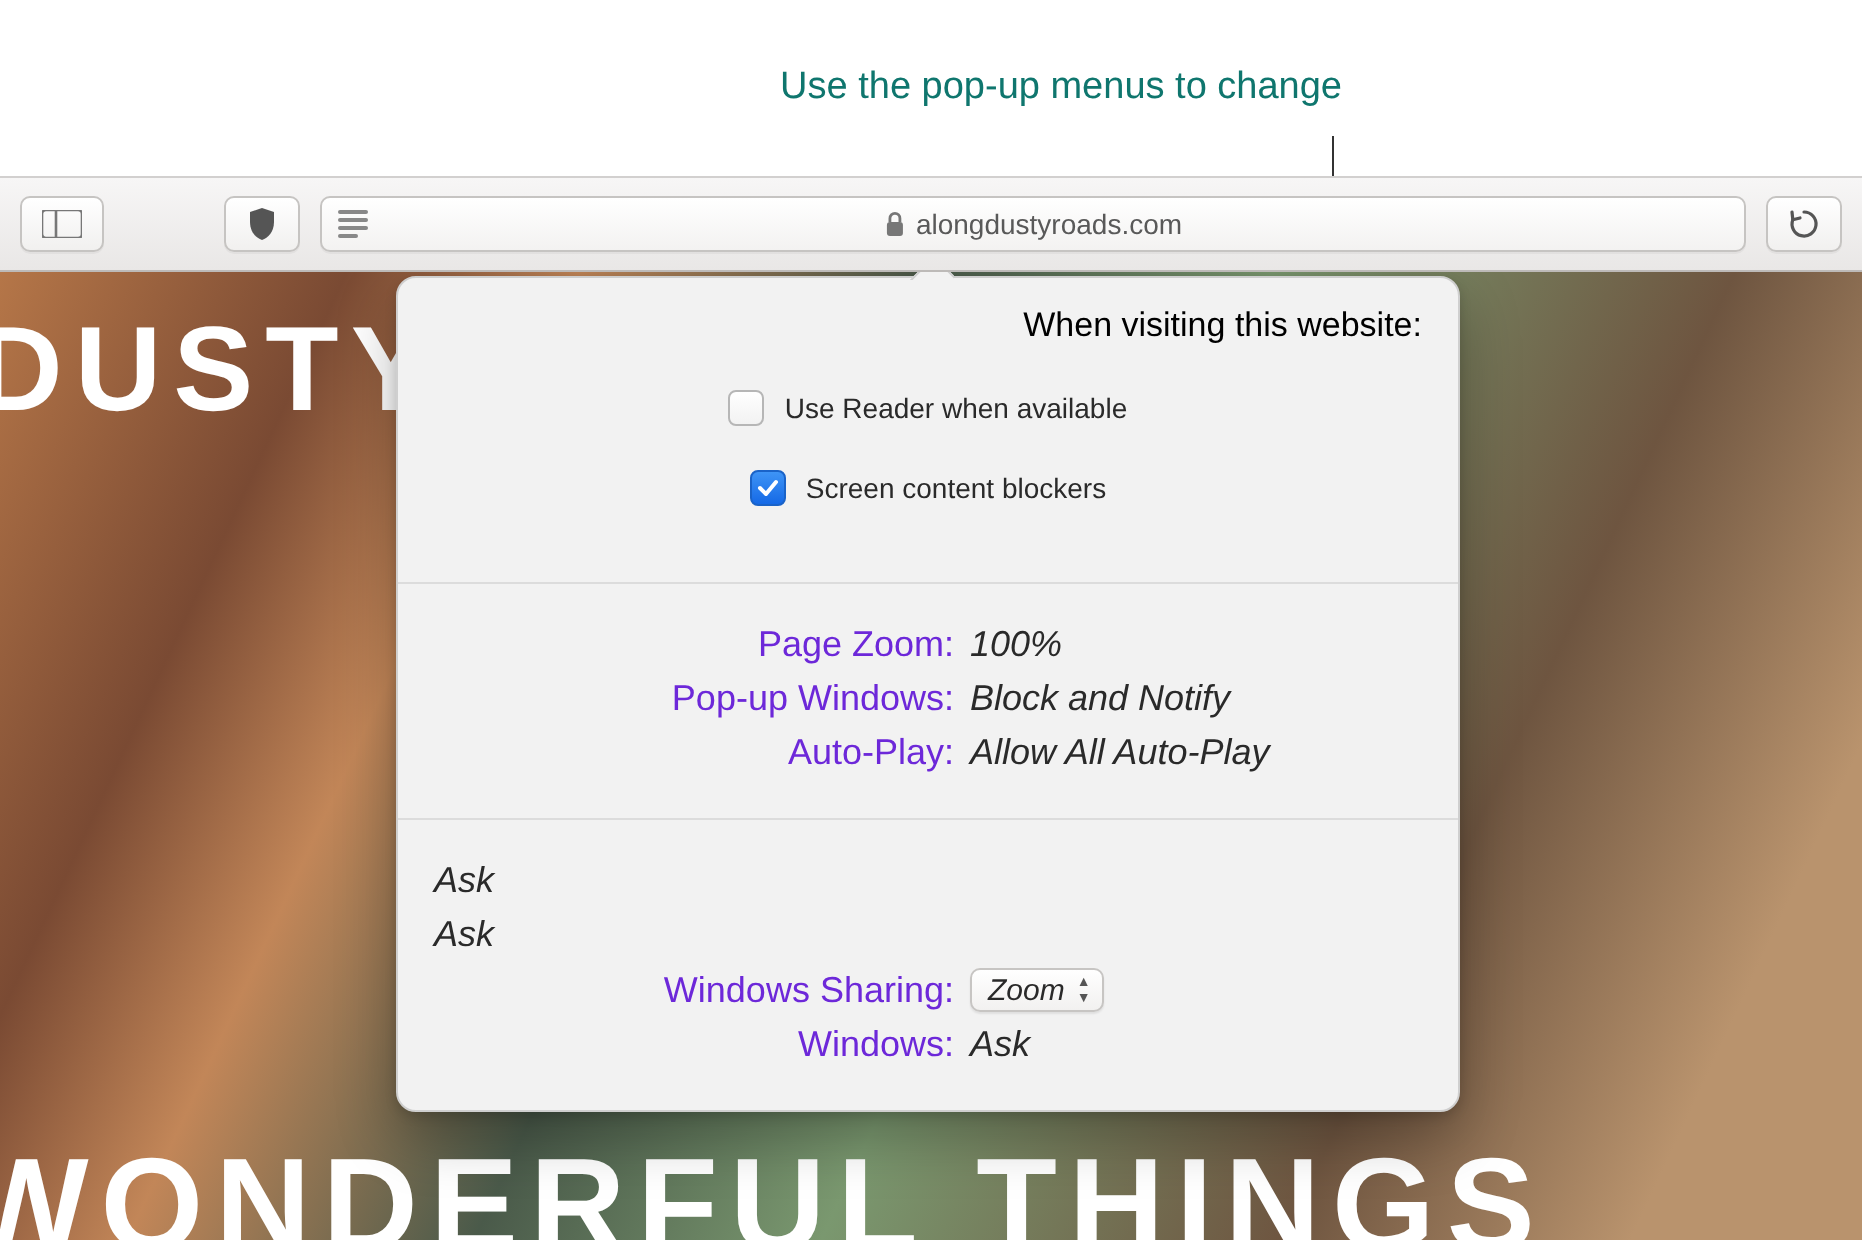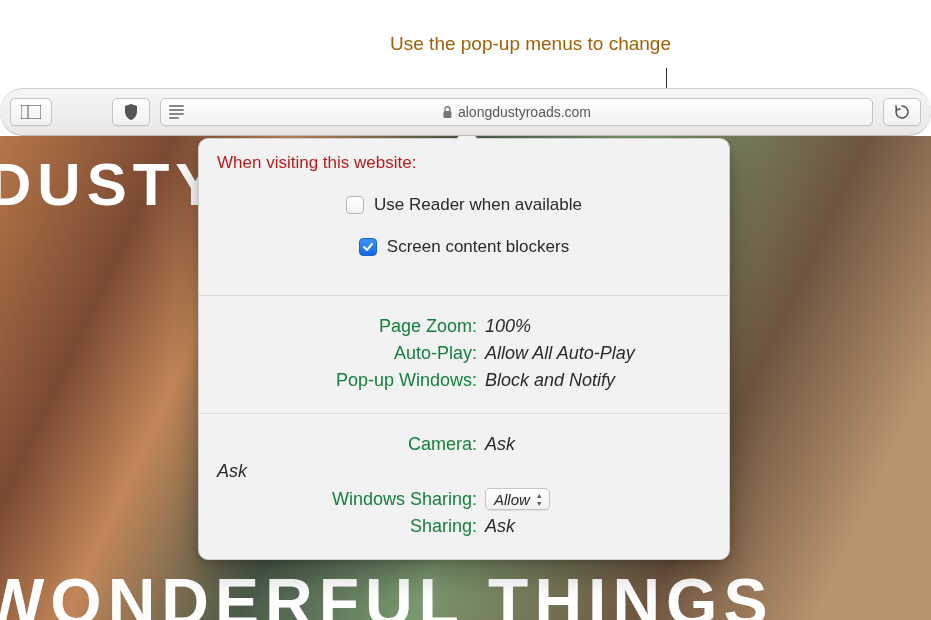--- a/index.html
+++ b/index.html
@@ -13,21 +13,21 @@
     }
     .caption-area {
       height: 88px;
       display: flex;
       align-items: center;
       justify-content: flex-end;
       padding-right: 260px;
     }
     .caption {
       font-size: 19px;
-      color: #a16207;
+      color: #0f766e;
       text-align: right;
       line-height: 1.35;
     }
     .callout-line {
       position: absolute;
       pointer-events: none;
     }
     .callout-vert {
       left: 666px;
       top: 68px;
@@ -47,21 +47,20 @@
       position: relative;
       width: 100%;
       background: linear-gradient(#f7f6f6, #e9e7e6);
       border-top: 1px solid #d2d0cf;
       border-bottom: 1px solid #bdbab8;
       height: 48px;
       display: flex;
       align-items: center;
       padding: 0 10px;
       gap: 10px;
-      border-radius: 23px;
     }
     .tb-btn {
       height: 28px;
       padding: 0 10px;
       border: 1px solid #c6c4c2;
       border-radius: 5px;
       background: linear-gradient(#ffffff, #f1f0ef);
       display: flex;
       align-items: center;
       justify-content: center;
@@ -145,31 +144,31 @@
       width: 18px; height: 18px;
       background: #f2f2f2;
       border: 1px solid #cfcfcf;
       transform: rotate(45deg);
     }
     .pop-section {
       padding: 14px 18px 16px;
     }
     .pop-sep { border-top: 1px solid #dcdcdc; }
     .pop-title {
-      text-align: left;
+      text-align: right;
       font-size: 17px;
-      color: #b91c1c;
+      color: #000000;
       margin-bottom: 12px;
     }
     .checkrow {
       display: flex;
       align-items: center;
       justify-content: center;
       gap: 10px;
-      font-size: 17px;
+      font-size: 14px;
       color: #2a2a2a;
       margin: 22px 0;
     }
     .chk {
       width: 18px; height: 18px;
       border: 1px solid #b6b6b6;
       border-radius: 4px;
       background: linear-gradient(#ffffff,#f2f2f2);
       display: flex; align-items:center; justify-content:center;
       font-size: 13px; color: #fff;
@@ -180,21 +179,21 @@
     }
     .kv-row {
       display: flex;
       align-items: center;
       margin: 6px 0;
       font-size: 18px;
     }
     .kv-label {
       width: 268px;
       text-align: right;
-      color: #15803d;
+      color: #6d28d9;
       padding-right: 8px;
     }
     .kv-value {
       color: #2a2a2a;
       display: flex;
       align-items: center;
       gap: 6px;
       font-style: italic;
     }
     .mini-select {
@@ -286,58 +285,57 @@
     </div>
 
     <div class="pop-section pop-sep">
       <div class="kv-row">
         <div class="kv-label">Page Zoom:</div>
         <div class="kv-value">
             <span>100%</span>
           </div>
       </div>
       <div class="kv-row">
+        <div class="kv-label">Pop-up Windows:</div>
+        <div class="kv-value">
+            <span>Block and Notify</span>
+          </div>
+      </div>
+      <div class="kv-row">
         <div class="kv-label">Auto-Play:</div>
         <div class="kv-value">
             <span>Allow All Auto-Play</span>
           </div>
       </div>
-      <div class="kv-row">
-        <div class="kv-label">Pop-up Windows:</div>
-        <div class="kv-value">
-            <span>Block and Notify</span>
-          </div>
-      </div>
     </div>
 
     <div class="pop-section pop-sep">
       <div class="kv-row">
-        <div class="kv-label">Camera:</div>
         <div class="kv-value">
             <span>Ask</span>
           </div>
       </div>
       <div class="kv-row">
         <div class="kv-value">
             <span>Ask</span>
           </div>
       </div>
       <div class="kv-row">
         <div class="kv-label">Windows Sharing:</div>
         <div class="kv-value">
           <span class="mini-select">
-            <span>Allow</span>
+            <span>Zoom</span>
             <span class="sel-arrows">
               <span>▲</span>
                 <span>▼</span>
             </span>
           </span>
         </div>
       </div>
       <div class="kv-row">
-        <div class="kv-label">Sharing:</div>
+        <div class="kv-label">Windows:</div>
         <div class="kv-value">
             <span>Ask</span>
           </div>
       </div>
     </div>
   </div>
 </div>
 
 </body></html>

